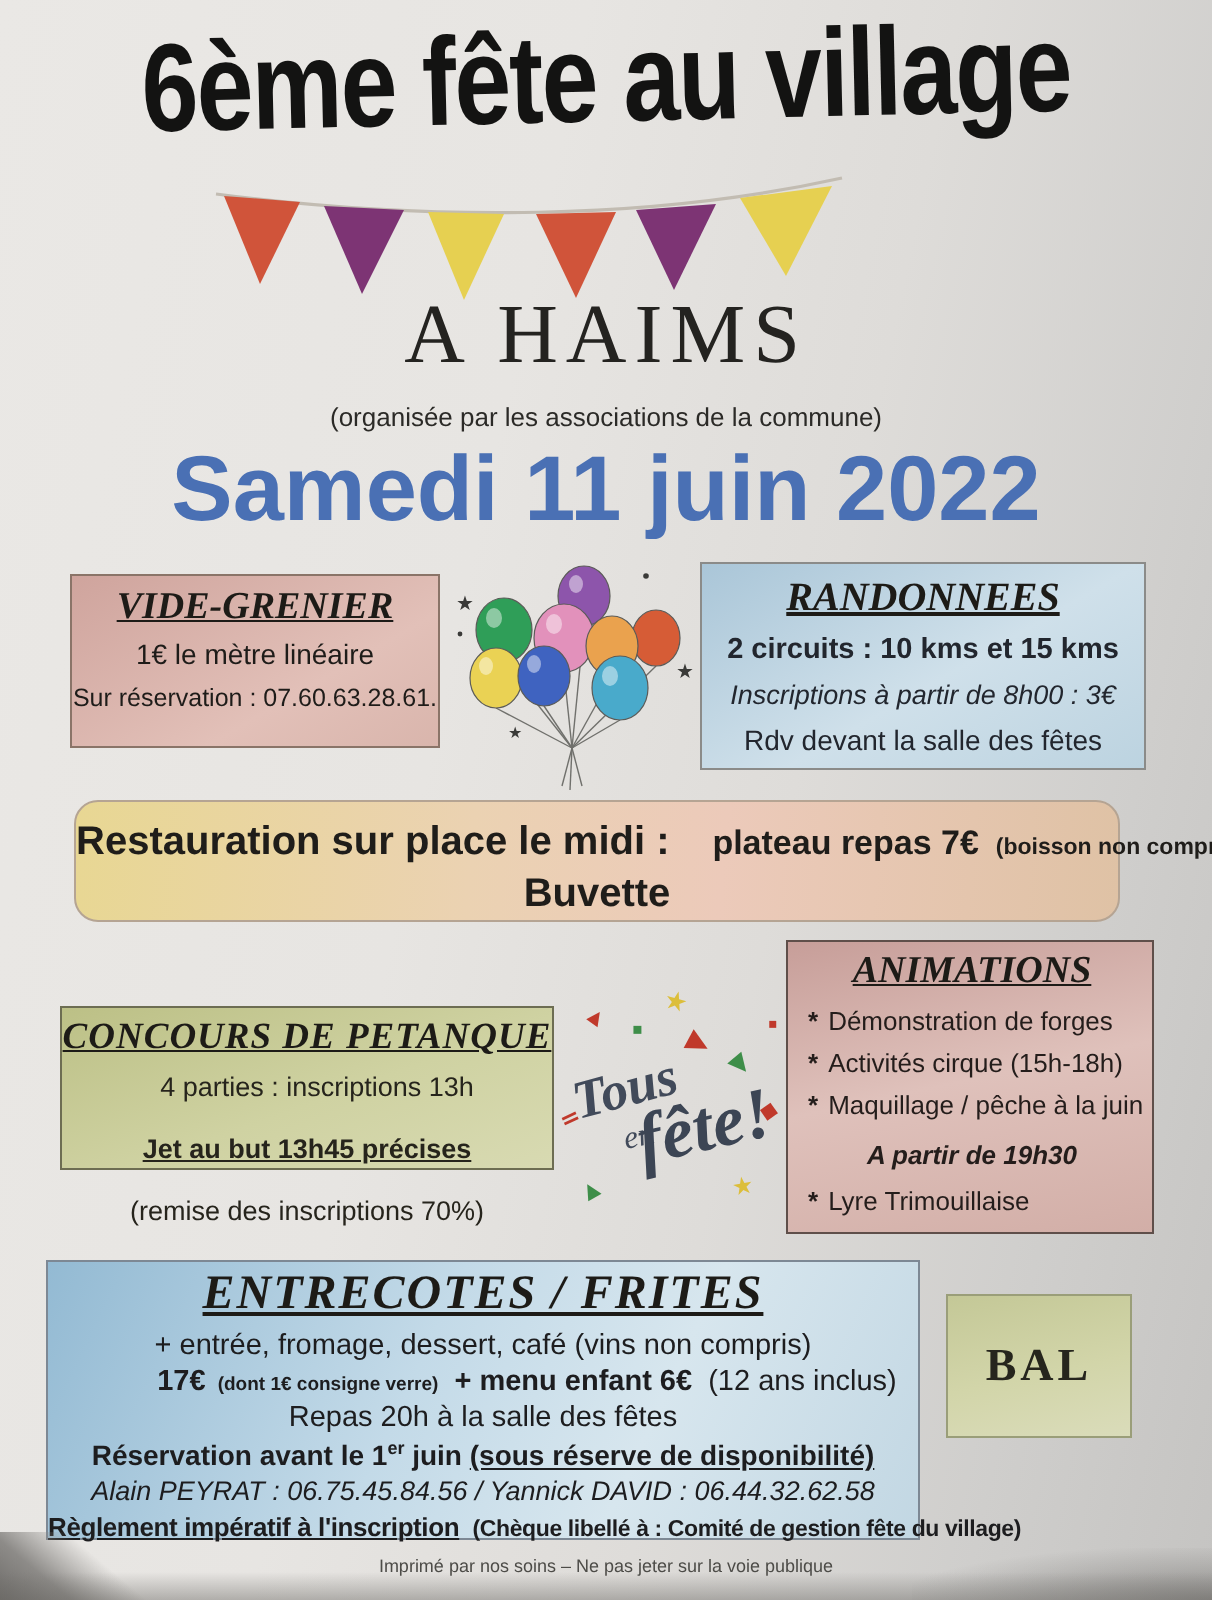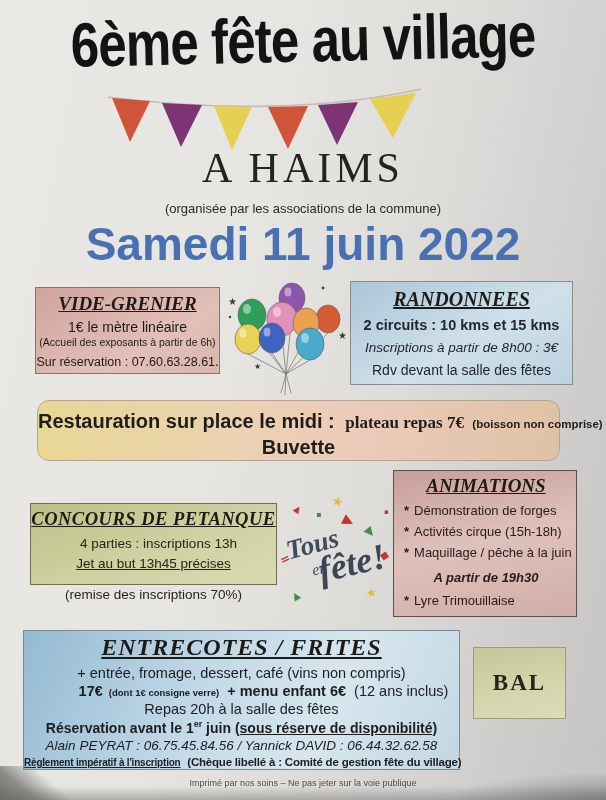--- a/index.html
+++ b/index.html
@@ -51,31 +51,31 @@
   .rd-circuits{font-size:14.5px;font-weight:bold;margin-top:6px;}
   .rd-inscriptions{font-size:13.5px;font-style:italic;margin-top:7px;}
   .rd-rdv{font-size:14px;margin-top:7px;}
 
   
   .band{left:37px;top:400px;width:523px;height:61px;border-radius:12px;padding-top:9px;
     background:linear-gradient(95deg,#e8d793 0%,#ebd2b2 38%,#eccaba 62%,#dfc2a5 100%);
     border:1.5px solid #b5a493;color:#1f1d1a;}
   .band-line1{white-space:nowrap;}
   .band-main{font-size:20px;font-weight:bold;text-align:right;}
-  .band-detail{font-size:17px;font-weight:bold;margin-left:6px;font-family:Liberation Serif, serif;}
+  .band-detail{font-size:17px;font-weight:bold;margin-left:17px;}
   .band-note{font-size:11.5px;font-weight:bold;margin-left:4px;}
   .band-line2{font-size:20px;font-weight:bold;margin-top:3px;}
 
   
   .petanque{left:30px;top:503px;width:247px;height:82px;padding-top:5px;
     background:linear-gradient(160deg,#bcc086 0%,#cfd2a2 55%,#d8dab2 100%);
     border:1px solid #6d6d52;color:#26241c;}
   .petanque .box-title{font-size:18.5px;letter-spacing:.5px;}
   .pt-l1{font-size:13.5px;margin-top:6px;padding-left:10px;}
-  .pt-l2{font-size:13.5px;text-decoration:underline;margin-top:5px;}
+  .pt-l2{font-size:13.5px;text-decoration:underline;margin-top:16px;font-weight:bold;}
   .pt-l3{font-size:13.5px;margin-top:16px;}
 
   
   .fete{position:absolute;left:280px;top:495px;width:130px;height:130px;
     font-family:"Liberation Serif",serif;color:#414a5a;}
   .fete span{position:absolute;display:inline-block;line-height:1;}
   .fw1{left:6px;top:36px;font-size:27px;font-style:italic;font-weight:600;transform:rotate(-15deg);}
   .fw2{left:32px;top:66px;font-size:16px;font-style:italic;transform:rotate(-12deg);}
   .fw3{left:38px;top:50px;font-size:36px;font-style:italic;font-weight:bold;transform:rotate(-13deg);color:#3c4554;}
   .conf{font-family:"DejaVu Sans",sans-serif;font-style:normal;}
@@ -110,21 +110,21 @@
   .en-price{font-weight:bold;}
   .en-price-note{font-size:9.5px;font-weight:bold;margin-left:2px;}
   .en-menu{font-weight:bold;margin-left:4px;}
   .en-age{margin-left:4px;}
   .en-l3{font-size:14.5px;margin-top:2px;}
   .en-l4{font-size:14px;font-weight:bold;margin-top:2px;white-space:nowrap;}
   .en-l4 sup{font-size:9px;}
   .en-resa-u{text-decoration:underline;}
   .en-l5{font-size:13.5px;font-style:italic;margin-top:2px;}
   .en-l6{font-size:10.5px;letter-spacing:-.2px;margin-top:3px;white-space:nowrap;}
-  .en-regl-b{font-size:10px;font-weight:bold;text-decoration:underline;}
+  .en-regl-b{font-size:13px;font-weight:bold;text-decoration:underline;}
   .en-regl-r{margin-left:4px;font-size:11.5px;font-weight:bold;}
 
   
   .bal{left:473px;top:647px;width:93px;height:72px;display:flex;align-items:center;justify-content:center;
     background:linear-gradient(168deg,#c4c897 0%,#d2d5a9 55%,#dadcba 100%);
     border:1px solid #9a9e79;text-align:right;}
   .bal span{font-family:"Liberation Serif",serif;font-weight:bold;font-size:23px;letter-spacing:2px;color:#26251d;}
 
   .footer{position:absolute;top:778px;left:0;width:100%;text-align:center;font-size:9px;color:#4d4c48;}
 </style>
@@ -147,21 +147,20 @@
     <polygon points="274,15 320,9 297,54" fill="#e6d051"></polygon>
   </svg>
 
   <div class="location">A HAIMS</div>
   <div class="organizer">(organisée par les associations de la commune)</div>
   <div class="date">Samedi 11 juin 2022</div>
 
   <section class="box vide">
     <span class="box-title">VIDE-GRENIER</span>
     <div class="vg-price">1€ le mètre linéaire</div>
-    <div class="vg-note">(Accueil des exposants à partir de 6h)</div>
     <div class="vg-resa">Sur réservation : 07.60.63.28.61.</div>
   </section>
 
   <svg class="balloons" width="128" height="120" viewBox="0 0 128 120">
     <g stroke="#70706c" stroke-width=".7">
       <line x1="30" y1="50" x2="64" y2="93"></line>
       <line x1="70" y1="32" x2="64" y2="93"></line>
       <line x1="60" y1="55" x2="64" y2="93"></line>
       <line x1="84" y1="57" x2="64" y2="93"></line>
       <line x1="106" y1="52" x2="64" y2="93"></line>

